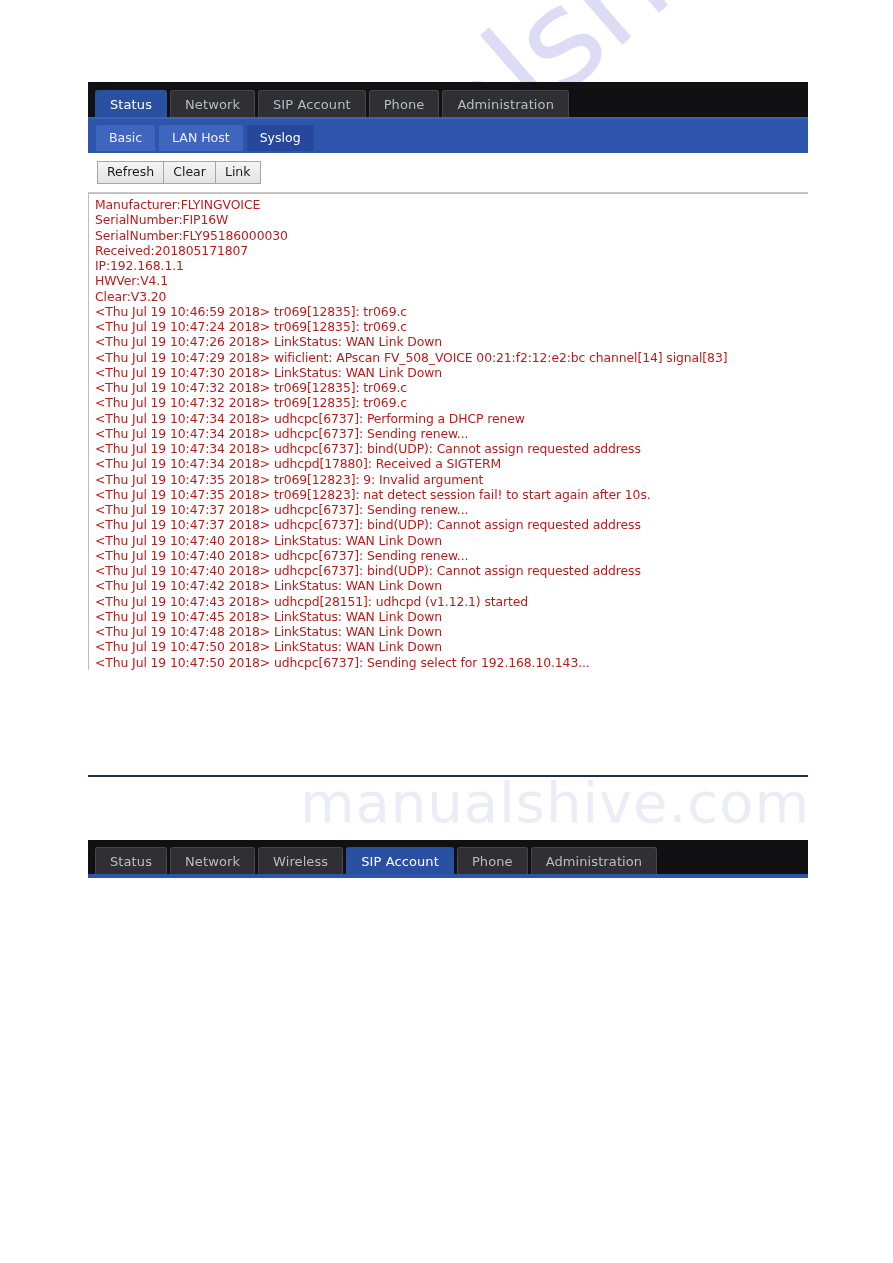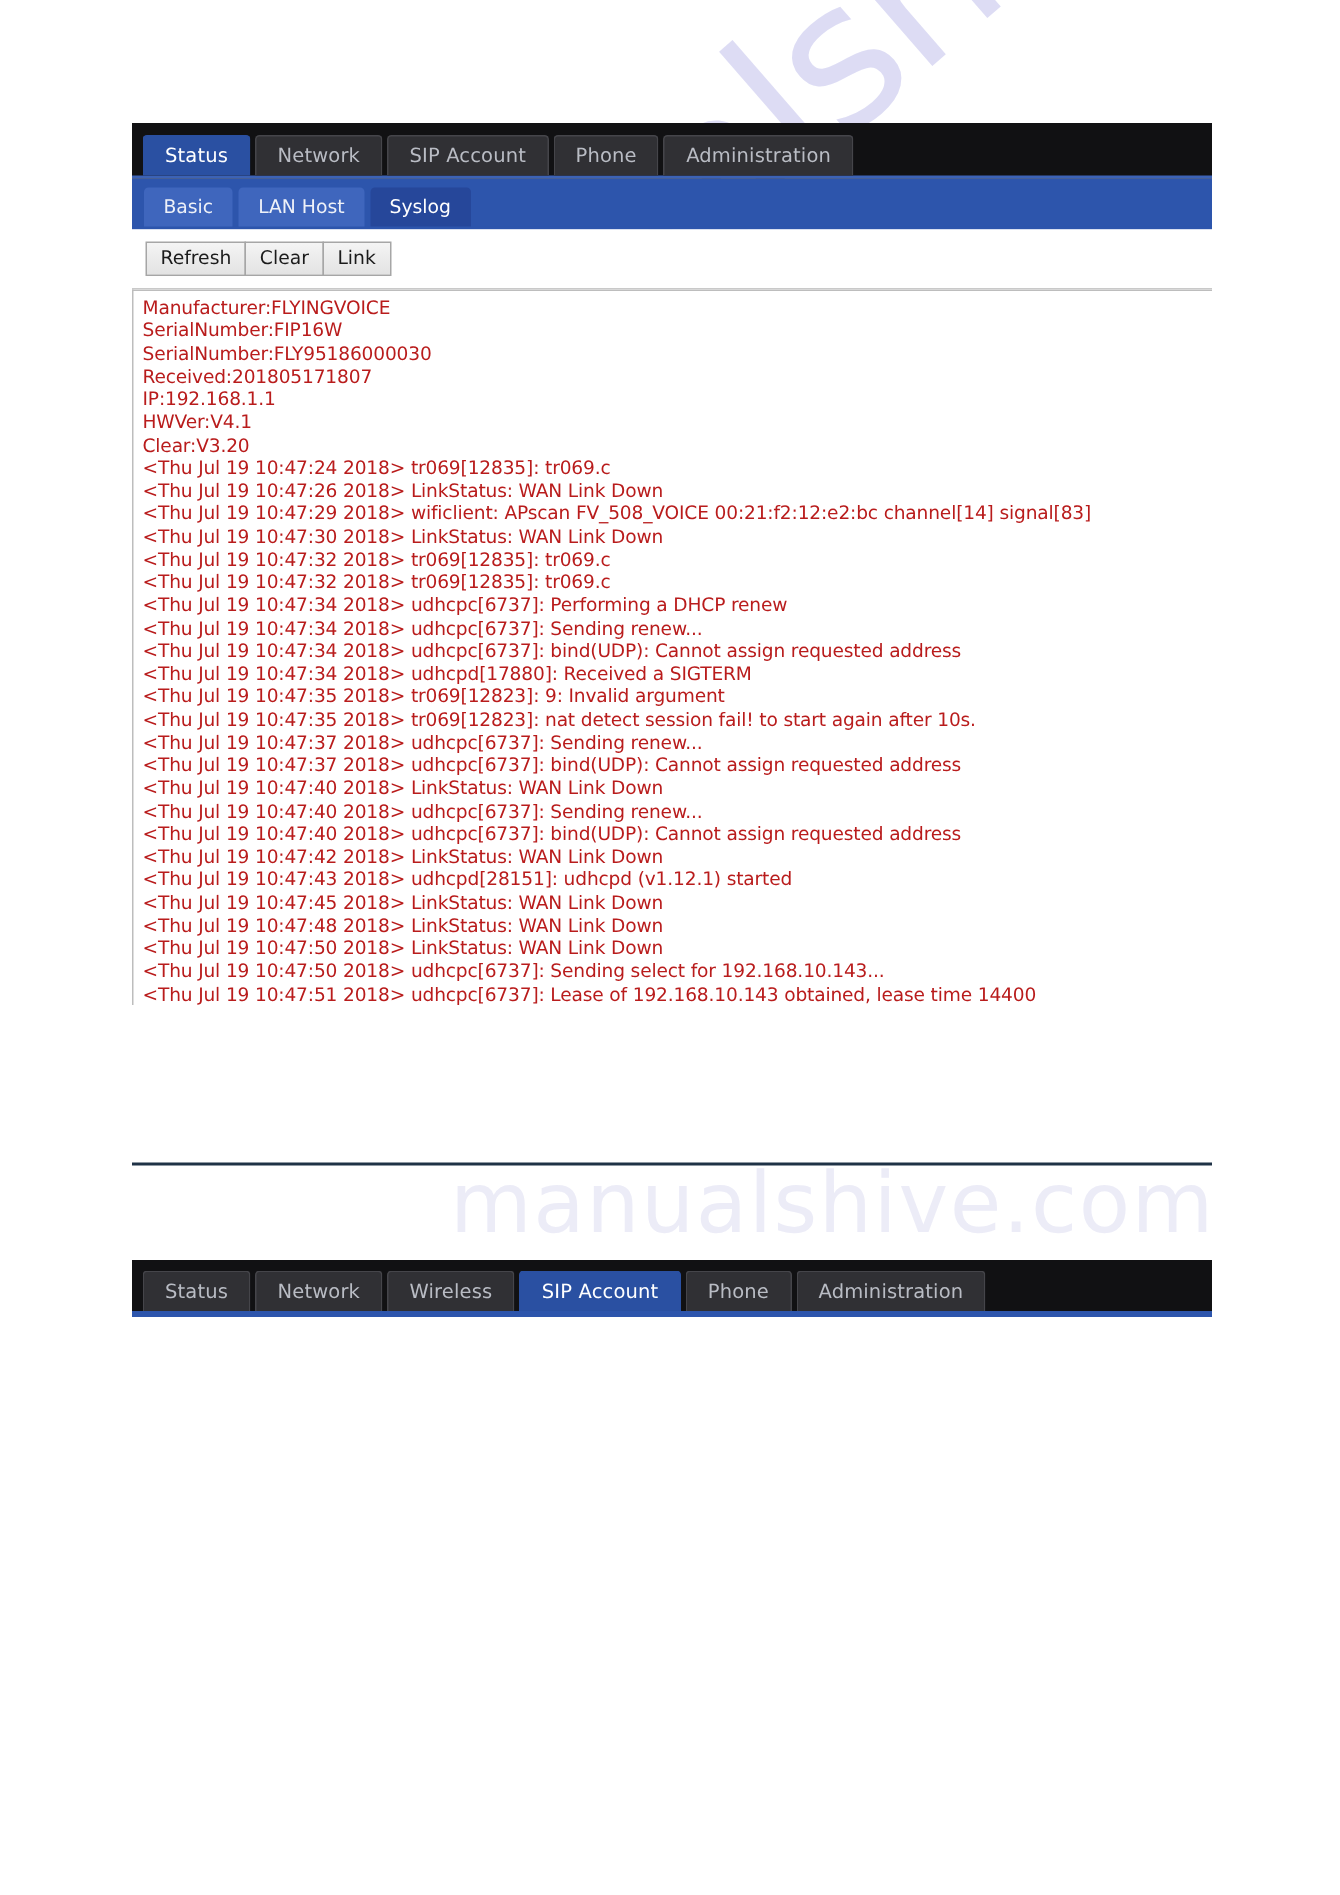--- a/index.html
+++ b/index.html
@@ -220,20 +220,21 @@
     <div class="button-row" id="top-buttons"><div class="btn">Refresh</div><div class="btn">Clear</div><div class="btn">Link</div></div>
 
     <div class="log-box" id="log-box">
         <div class="log-line">Manufacturer:FLYINGVOICE</div>
         <div class="log-line">SerialNumber:FIP16W</div>
         <div class="log-line">SerialNumber:FLY95186000030</div>
         <div class="log-line">Received:201805171807</div>
         <div class="log-line">IP:192.168.1.1</div>
         <div class="log-line">HWVer:V4.1</div>
         <div class="log-line">Clear:V3.20</div>
+        <div class="log-line">&lt;Thu Jul 19 10:46:59 2018&gt; tr069[12835]: tr069.c</div>
         <div class="log-line">&lt;Thu Jul 19 10:47:24 2018&gt; tr069[12835]: tr069.c</div>
         <div class="log-line">&lt;Thu Jul 19 10:47:26 2018&gt; LinkStatus: WAN Link Down</div>
         <div class="log-line">&lt;Thu Jul 19 10:47:29 2018&gt; wificlient: APscan FV_508_VOICE 00:21:f2:12:e2:bc channel[14] signal[83]</div>
         <div class="log-line">&lt;Thu Jul 19 10:47:30 2018&gt; LinkStatus: WAN Link Down</div>
         <div class="log-line">&lt;Thu Jul 19 10:47:32 2018&gt; tr069[12835]: tr069.c</div>
         <div class="log-line">&lt;Thu Jul 19 10:47:32 2018&gt; tr069[12835]: tr069.c</div>
         <div class="log-line">&lt;Thu Jul 19 10:47:34 2018&gt; udhcpc[6737]: Performing a DHCP renew</div>
         <div class="log-line">&lt;Thu Jul 19 10:47:34 2018&gt; udhcpc[6737]: Sending renew...</div>
         <div class="log-line">&lt;Thu Jul 19 10:47:34 2018&gt; udhcpc[6737]: bind(UDP): Cannot assign requested address</div>
         <div class="log-line">&lt;Thu Jul 19 10:47:34 2018&gt; udhcpd[17880]: Received a SIGTERM</div>

